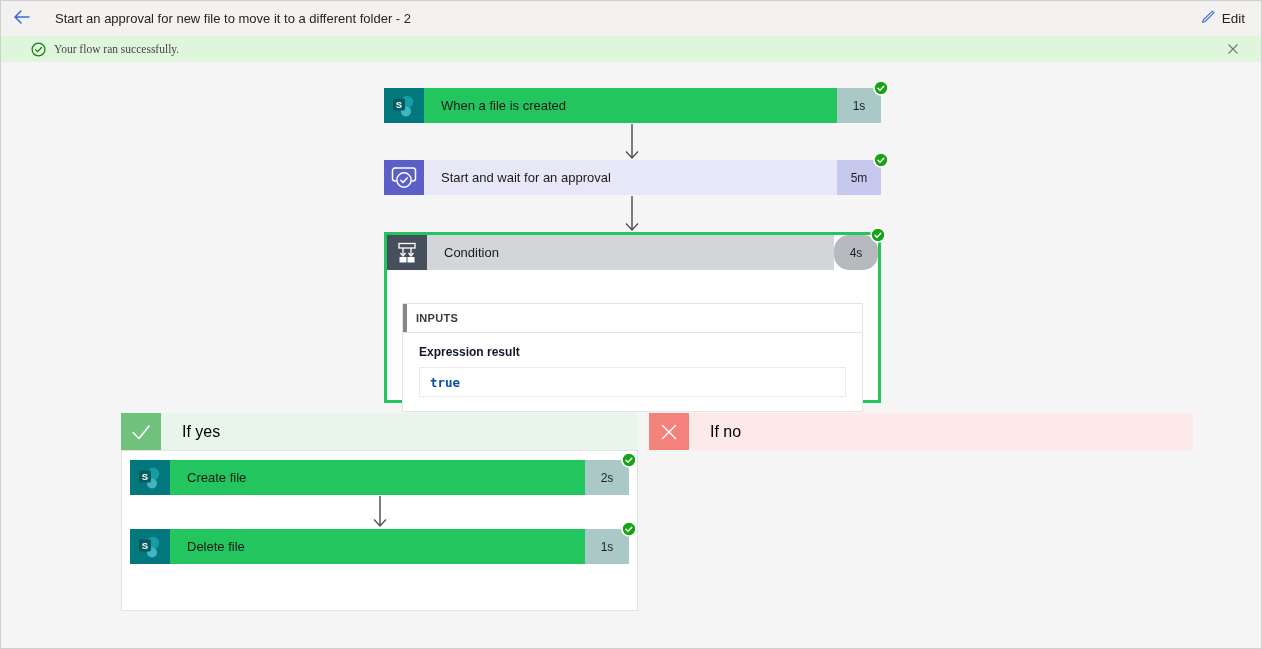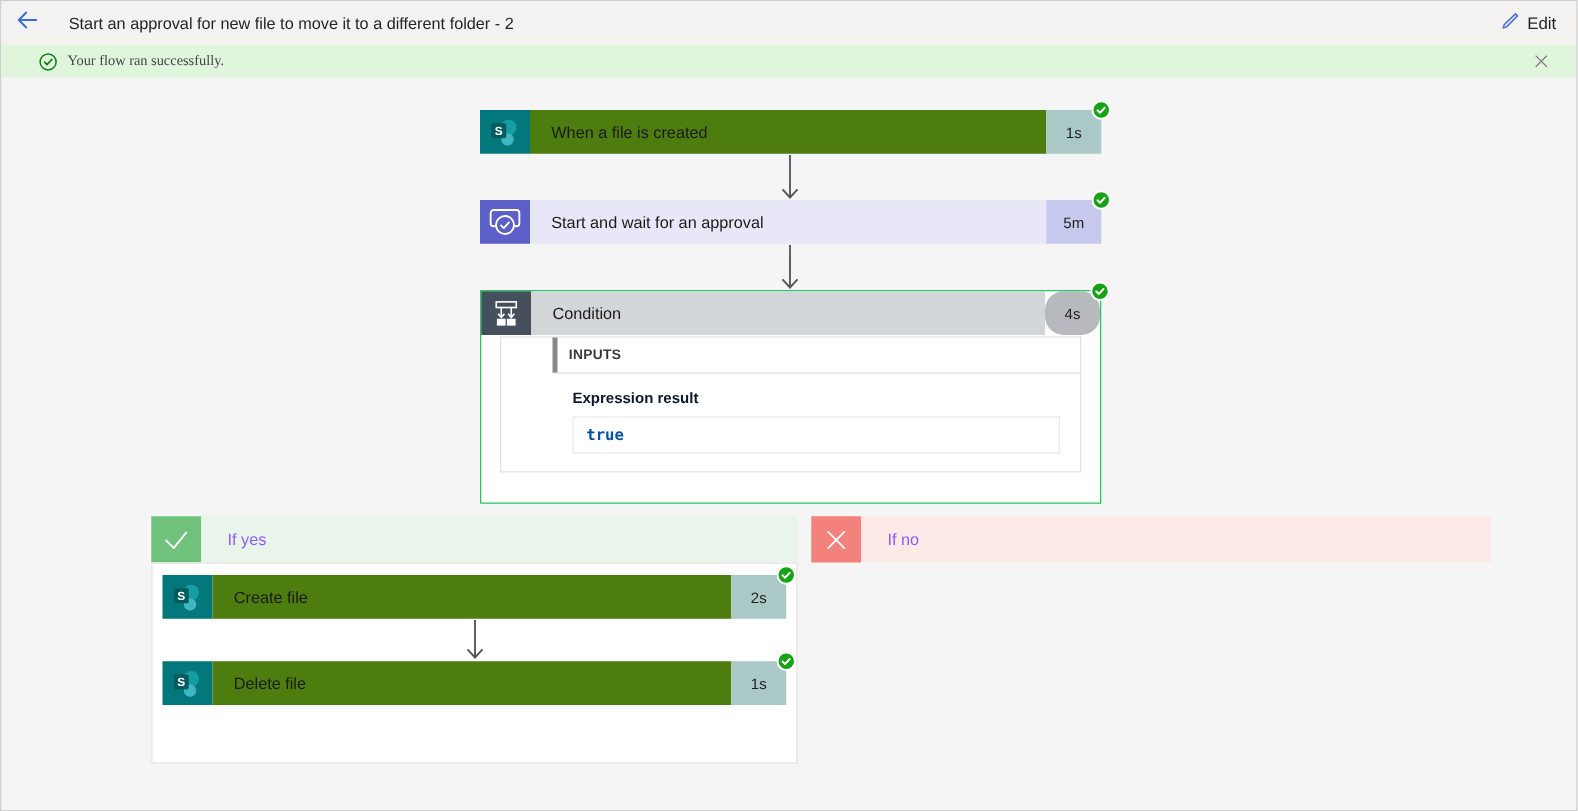--- a/index.html
+++ b/index.html
@@ -27,49 +27,49 @@
   .canvas { position:absolute; left:0; top:61px; width:1262px; height:588px; }
 
   
   .node { position:absolute; height:35px; display:flex; cursor:pointer; }
   .node-icon { width:40px; height:35px; flex:0 0 40px; display:flex; align-items:center; justify-content:center; }
   .node-body { flex:1; display:flex; align-items:center; padding-left:17px; font-size:13px; color:#1B1A19; }
   .node-badge { width:44px; height:35px; display:flex; align-items:center; justify-content:center;
                 font-size:12px; color:#1F1F1F; }
   .check { position:absolute; top:-8px; right:-8px; line-height:0; }
 
-  .teal  .node-body { background:#4d7c0f; }
+  .teal  .node-body { background:#22c55e; }
   .teal  .node-badge { background:#A9C8C6; }
   .teal  .node-icon { background:#03787C; }
   .purple .node-body { background:#E7E7F8; }
   .purple .node-badge { background:#C6C8EE; }
   .purple .node-icon { background:#5B5FC7; }
 
   
   .condition-card { position:absolute; left:383px; top:170px; width:497px; height:171px;
-                    background:#FFFFFF; border:1px solid #22c55e; }
+                    background:#FFFFFF; border:3px solid #22c55e; }
   .condition-header { position:relative; display:flex; height:35px; cursor:pointer; }
   .condition-header .node-icon { background:#46505C; }
   .condition-header .cond-body { flex:1; background:#D2D6D9; display:flex; align-items:center;
                                  padding-left:17px; font-size:13px; color:#1B1A19; }
   .condition-header .node-badge { background:#B6BABE;border-radius:15px; }
-  .inputs-panel { position:absolute; left:15px; right:15px; top:36px; background:#fff; border:1px solid #E3E3E3;padding-left:41px; }
+  .inputs-panel { position:absolute; left:15px; right:15px; top:68px; background:#fff; border:1px solid #E3E3E3; }
   .inputs-head { position:relative; height:29px; display:flex; align-items:center;
                  border-bottom:1px solid #E3E3E3; }
   .inputs-accent { position:absolute; left:0; top:0; width:4px; height:100%; background:#8A8886; }
   .inputs-label { margin-left:13px; font-size:11px; font-weight:600; letter-spacing:.3px; color:#3B3A39; }
   .inputs-body { padding:12px 16px 14px 16px; }
   .expr-label { font-size:12px; font-weight:700; color:#0f172a; }
   .expr-box { margin-top:8px; border:1px solid #EAEAEA; padding:5px 10px; background:#fff; }
   .expr-value { font-family:"DejaVu Sans Mono","Liberation Mono",monospace; font-size:12.5px; color:#0451A5;font-weight:bold; }
 
   
   .branch-header { position:absolute; height:37px; display:flex; cursor:pointer; }
   .branch-icon { width:40px; height:37px; flex:0 0 40px; display:flex; align-items:center; justify-content:center; }
-  .branch-body { flex:1; display:flex; align-items:center; padding-left:21px; font-size:13px; color:#8b5cf6; }
+  .branch-body { flex:1; display:flex; align-items:center; padding-left:21px; font-size:16px; color:#000000; }
   .yes .branch-icon { background:#70C17C; }
   .yes .branch-body { background:#E9F5EA; }
   .no .branch-icon { background:#F3827C; }
   .no .branch-body { background:#FCE9E8; }
   .branch-card { position:absolute; left:120px; top:388px; width:517px; height:161px;
                  background:#FFFFFF; border:1px solid #E2E2E2; }
 
   .arrow { position:absolute; width:16px; line-height:0; }
 </style>
 </head>

